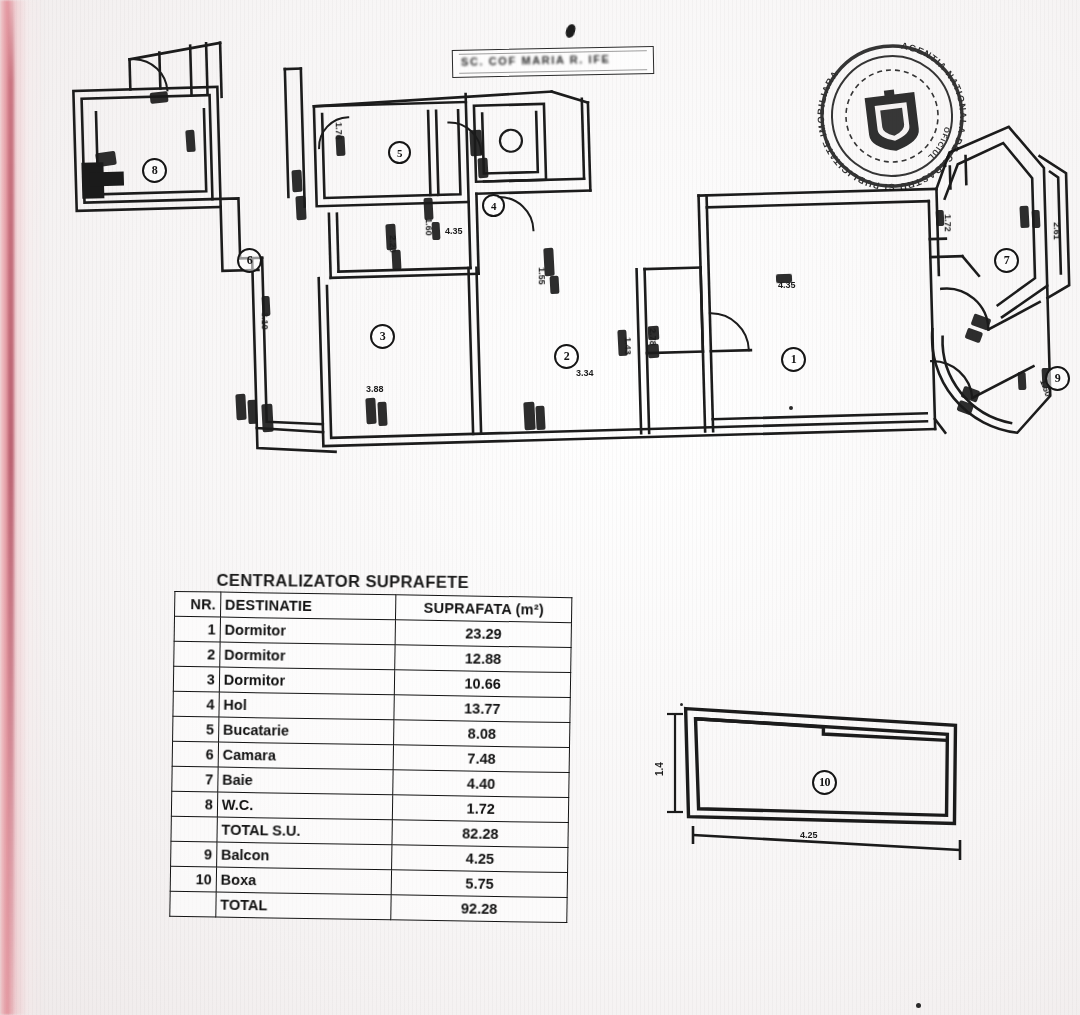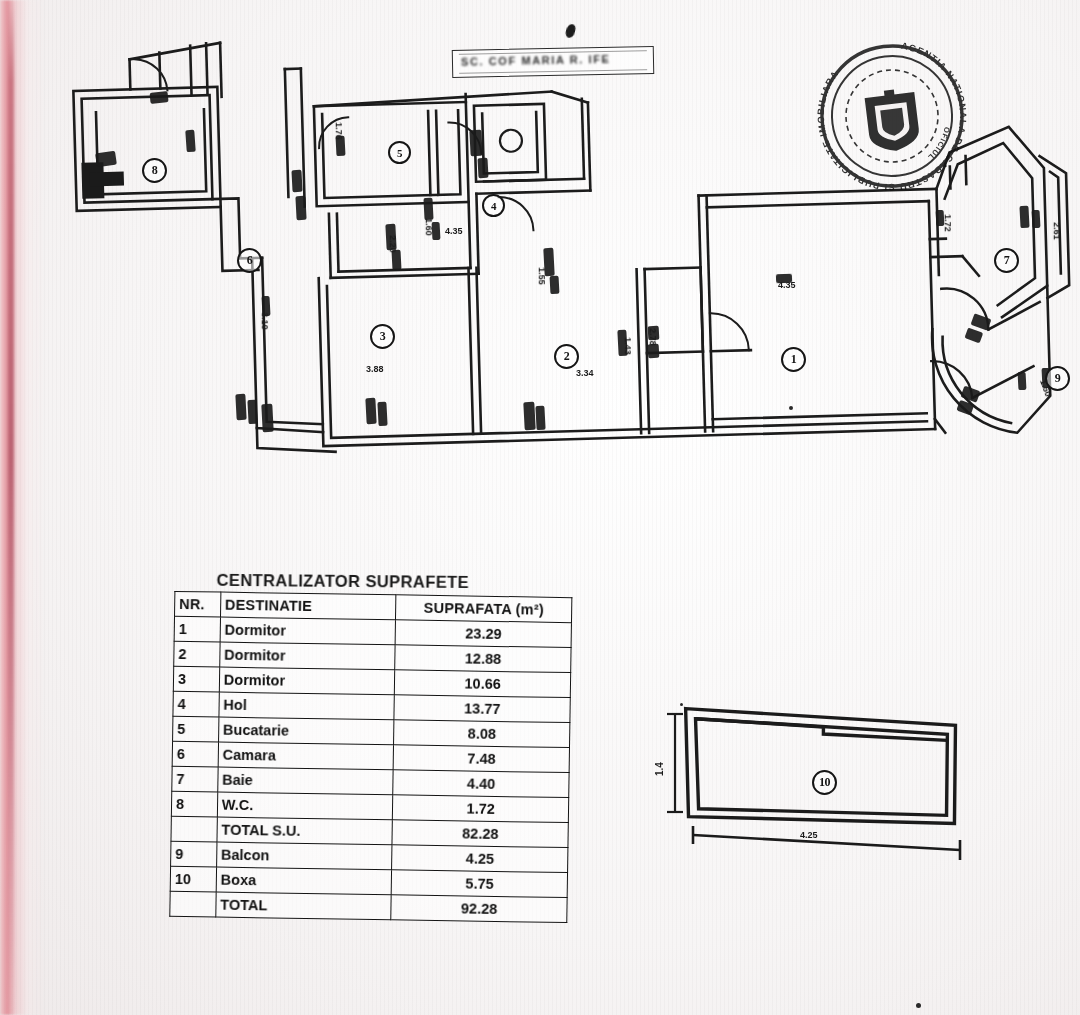--- a/index.html
+++ b/index.html
@@ -118,21 +118,21 @@
     border-collapse:collapse;width:398px;
     background:rgba(255,255,255,0.58);
   }
   table#sup td,table#sup th{
     border:1.7px solid #141414;
     font-size:14.5px;font-weight:bold;color:#121212;
     padding:2px 4px;height:20px;
     filter:blur(.38px);
   }
   table#sup th{font-size:14.5px;letter-spacing:.2px;}
-  .c-nr{width:38px;text-align:left;}
+  .c-nr{width:38px;text-align:right;}
   .c-dest{width:175px;text-align:left;padding-left:14px;}
   .c-sup{width:175px;text-align:center;}
   .c-sup.val{text-align:center;padding-right:38px;}
   .rowtotal .c-dest{padding-left:14px;}
 
   
   #boxa{position:absolute;left:655px;top:690px;width:340px;height:200px;}
   #boxa svg{width:340px;height:200px;display:block;}
   #boxa .rnum{left:157px;top:80px;}
 
@@ -302,21 +302,21 @@
 <div class="rnum small" style="left:388px;top:141px;">5</div>
 <div class="rnum small" style="left:482px;top:194px;">4</div>
 <div class="rnum" style="left:370px;top:324px;">3</div>
 <div class="rnum" style="left:554px;top:344px;">2</div>
 <div class="rnum" style="left:781px;top:347px;">1</div>
 <div class="rnum" style="left:994px;top:248px;">7</div>
 <div class="rnum" style="left:1045px;top:366px;">9</div>
 
 <div class="dim" style="left:778px;top:280px;">4.35</div>
 <div class="dim" style="left:445px;top:226px;">4.35</div>
-<div class="dim" style="left:366px;top:364px;">3.88</div>
+<div class="dim" style="left:366px;top:384px;">3.88</div>
 <div class="dim" style="left:548px;top:368px;margin-left:28px;">3.34</div>
 <div class="dim" style="left:330px;top:126px;transform:rotate(90deg);">1.76</div>
 <div class="dim" style="left:384px;top:239px;transform:rotate(90deg);">2.20</div>
 <div class="dim" style="left:420px;top:222px;transform:rotate(90deg);">1.60</div>
 <div class="dim" style="left:533px;top:271px;transform:rotate(90deg);">1.55</div>
 <div class="dim" style="left:256px;top:316px;transform:rotate(90deg);">3.10</div>
 <div class="dim" style="left:644px;top:332px;transform:rotate(90deg);">2.78</div>
 <div class="dim" style="left:619px;top:341px;transform:rotate(90deg);">1.43</div>
 <div class="dim" style="left:1037px;top:383px;transform:rotate(70deg);">1.50</div>
 <div class="dim" style="left:1048px;top:226px;transform:rotate(90deg);">2.61</div>

